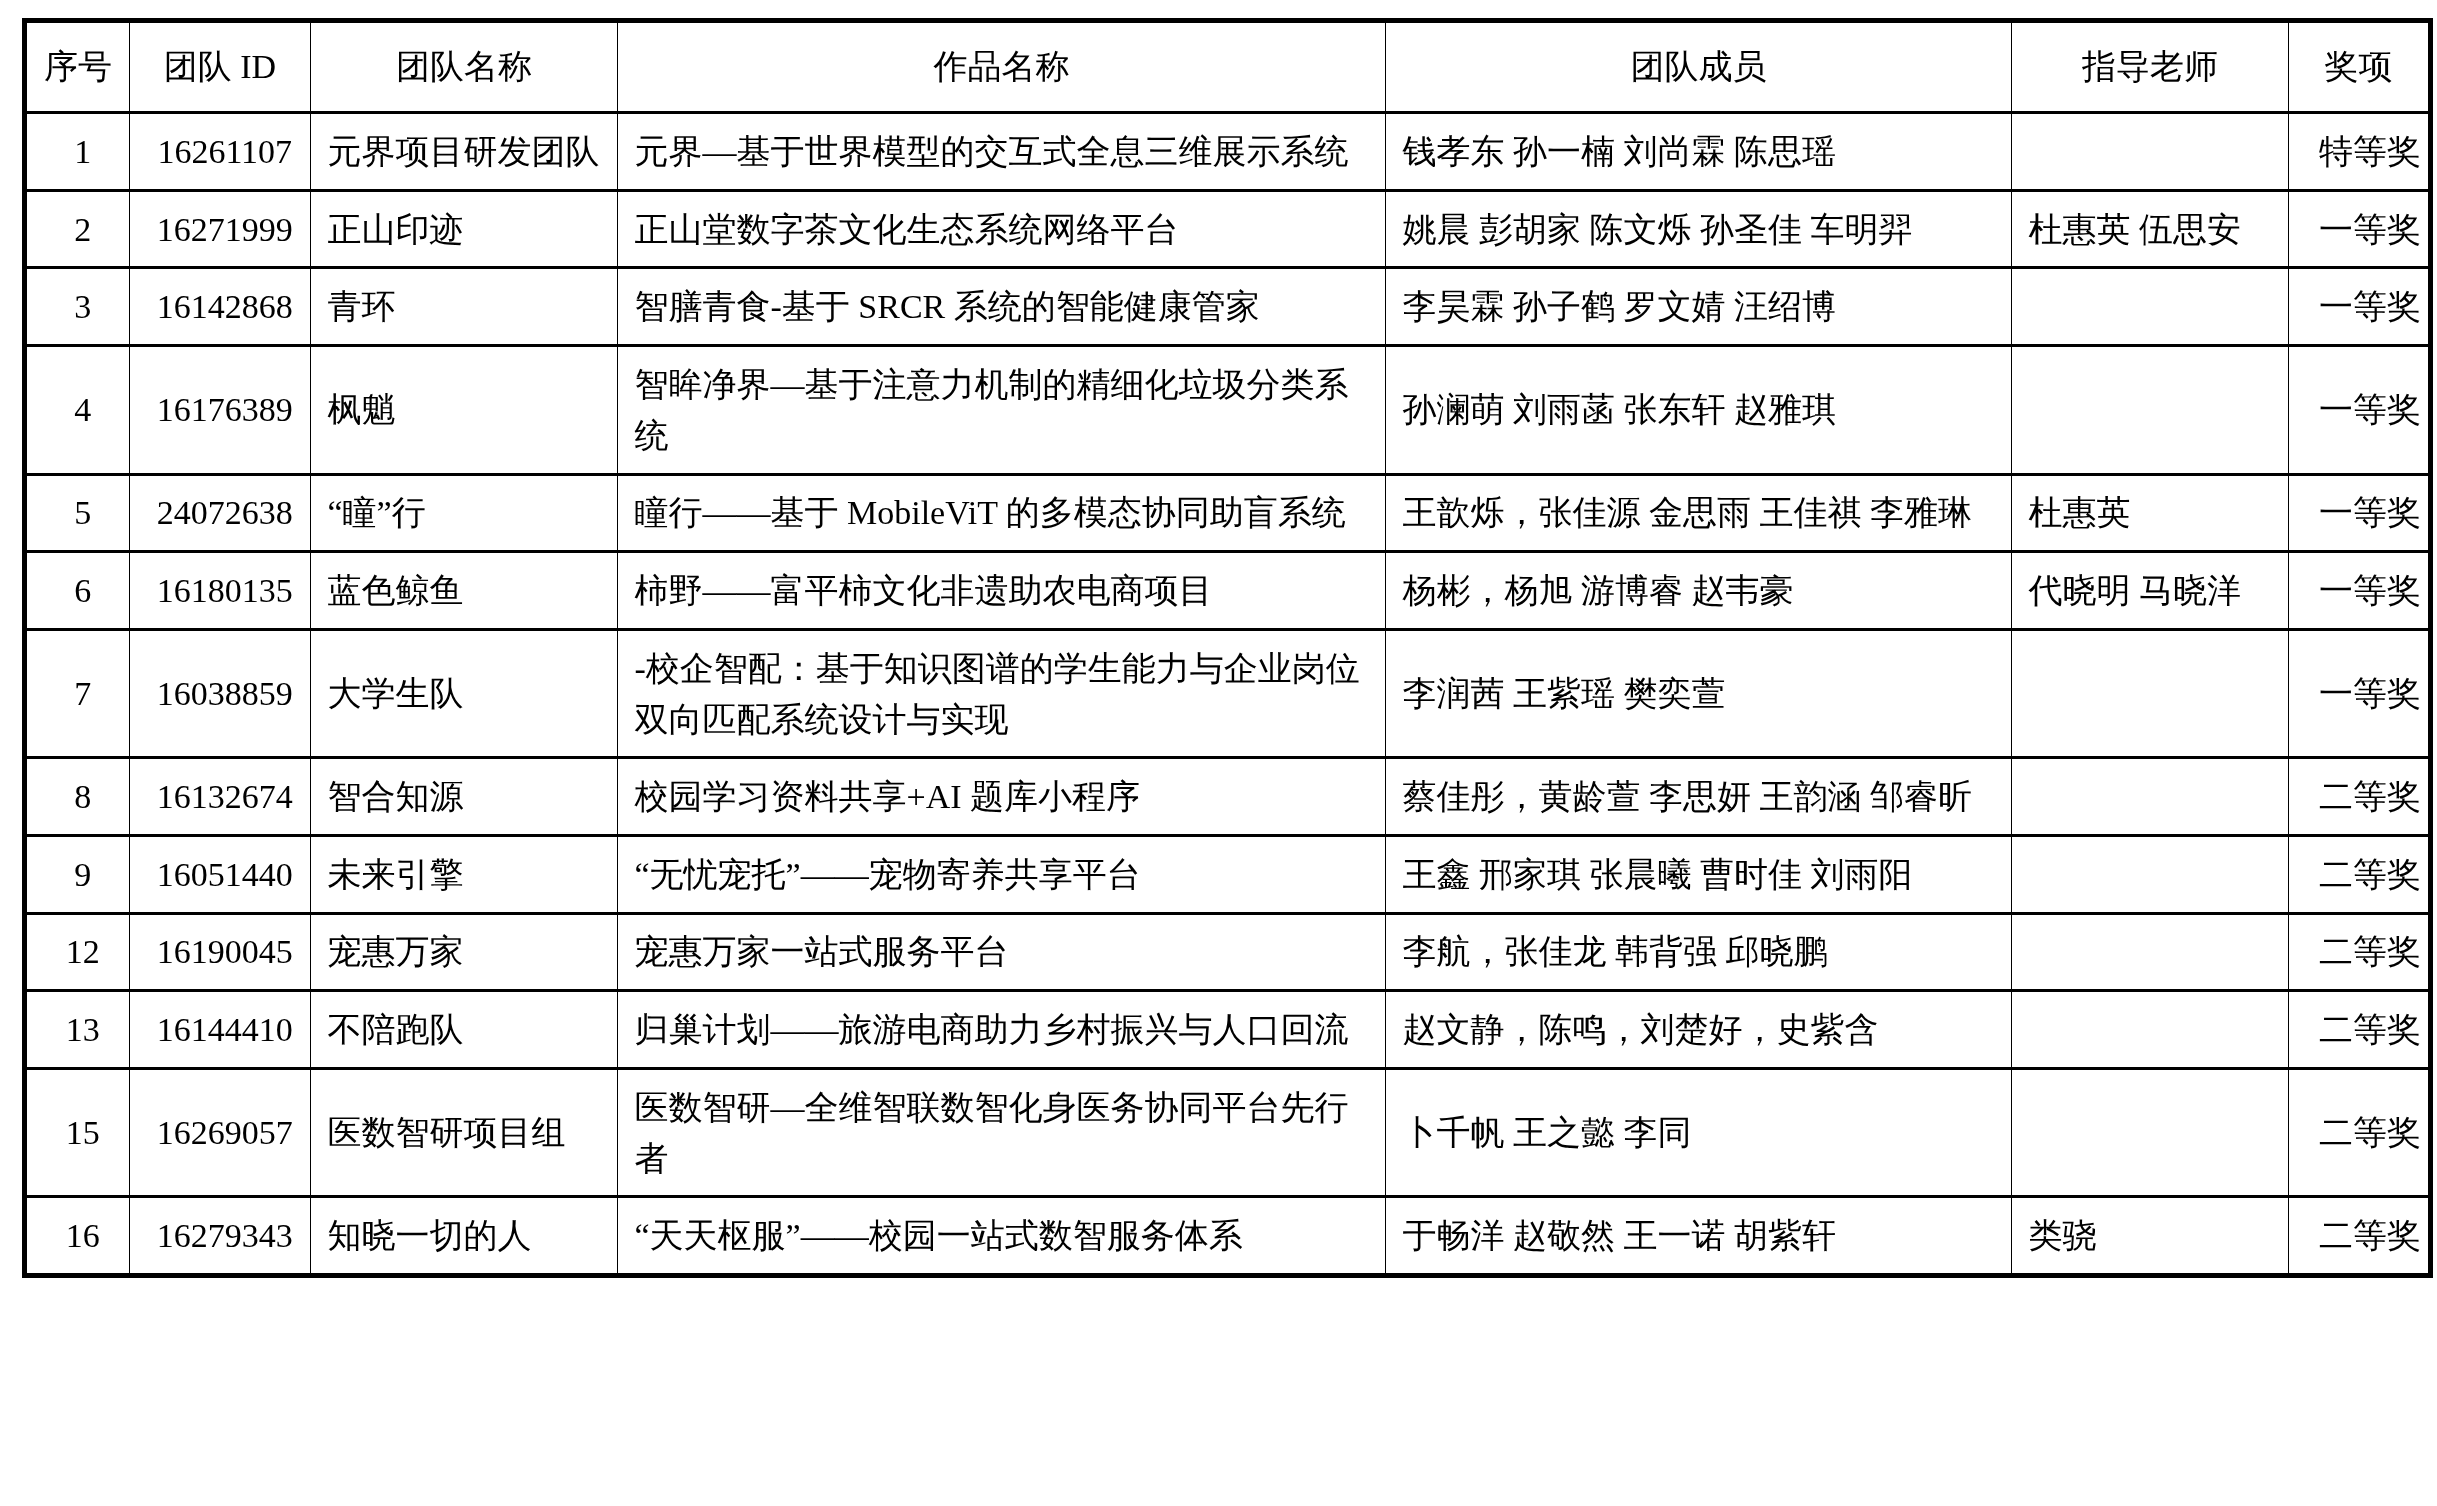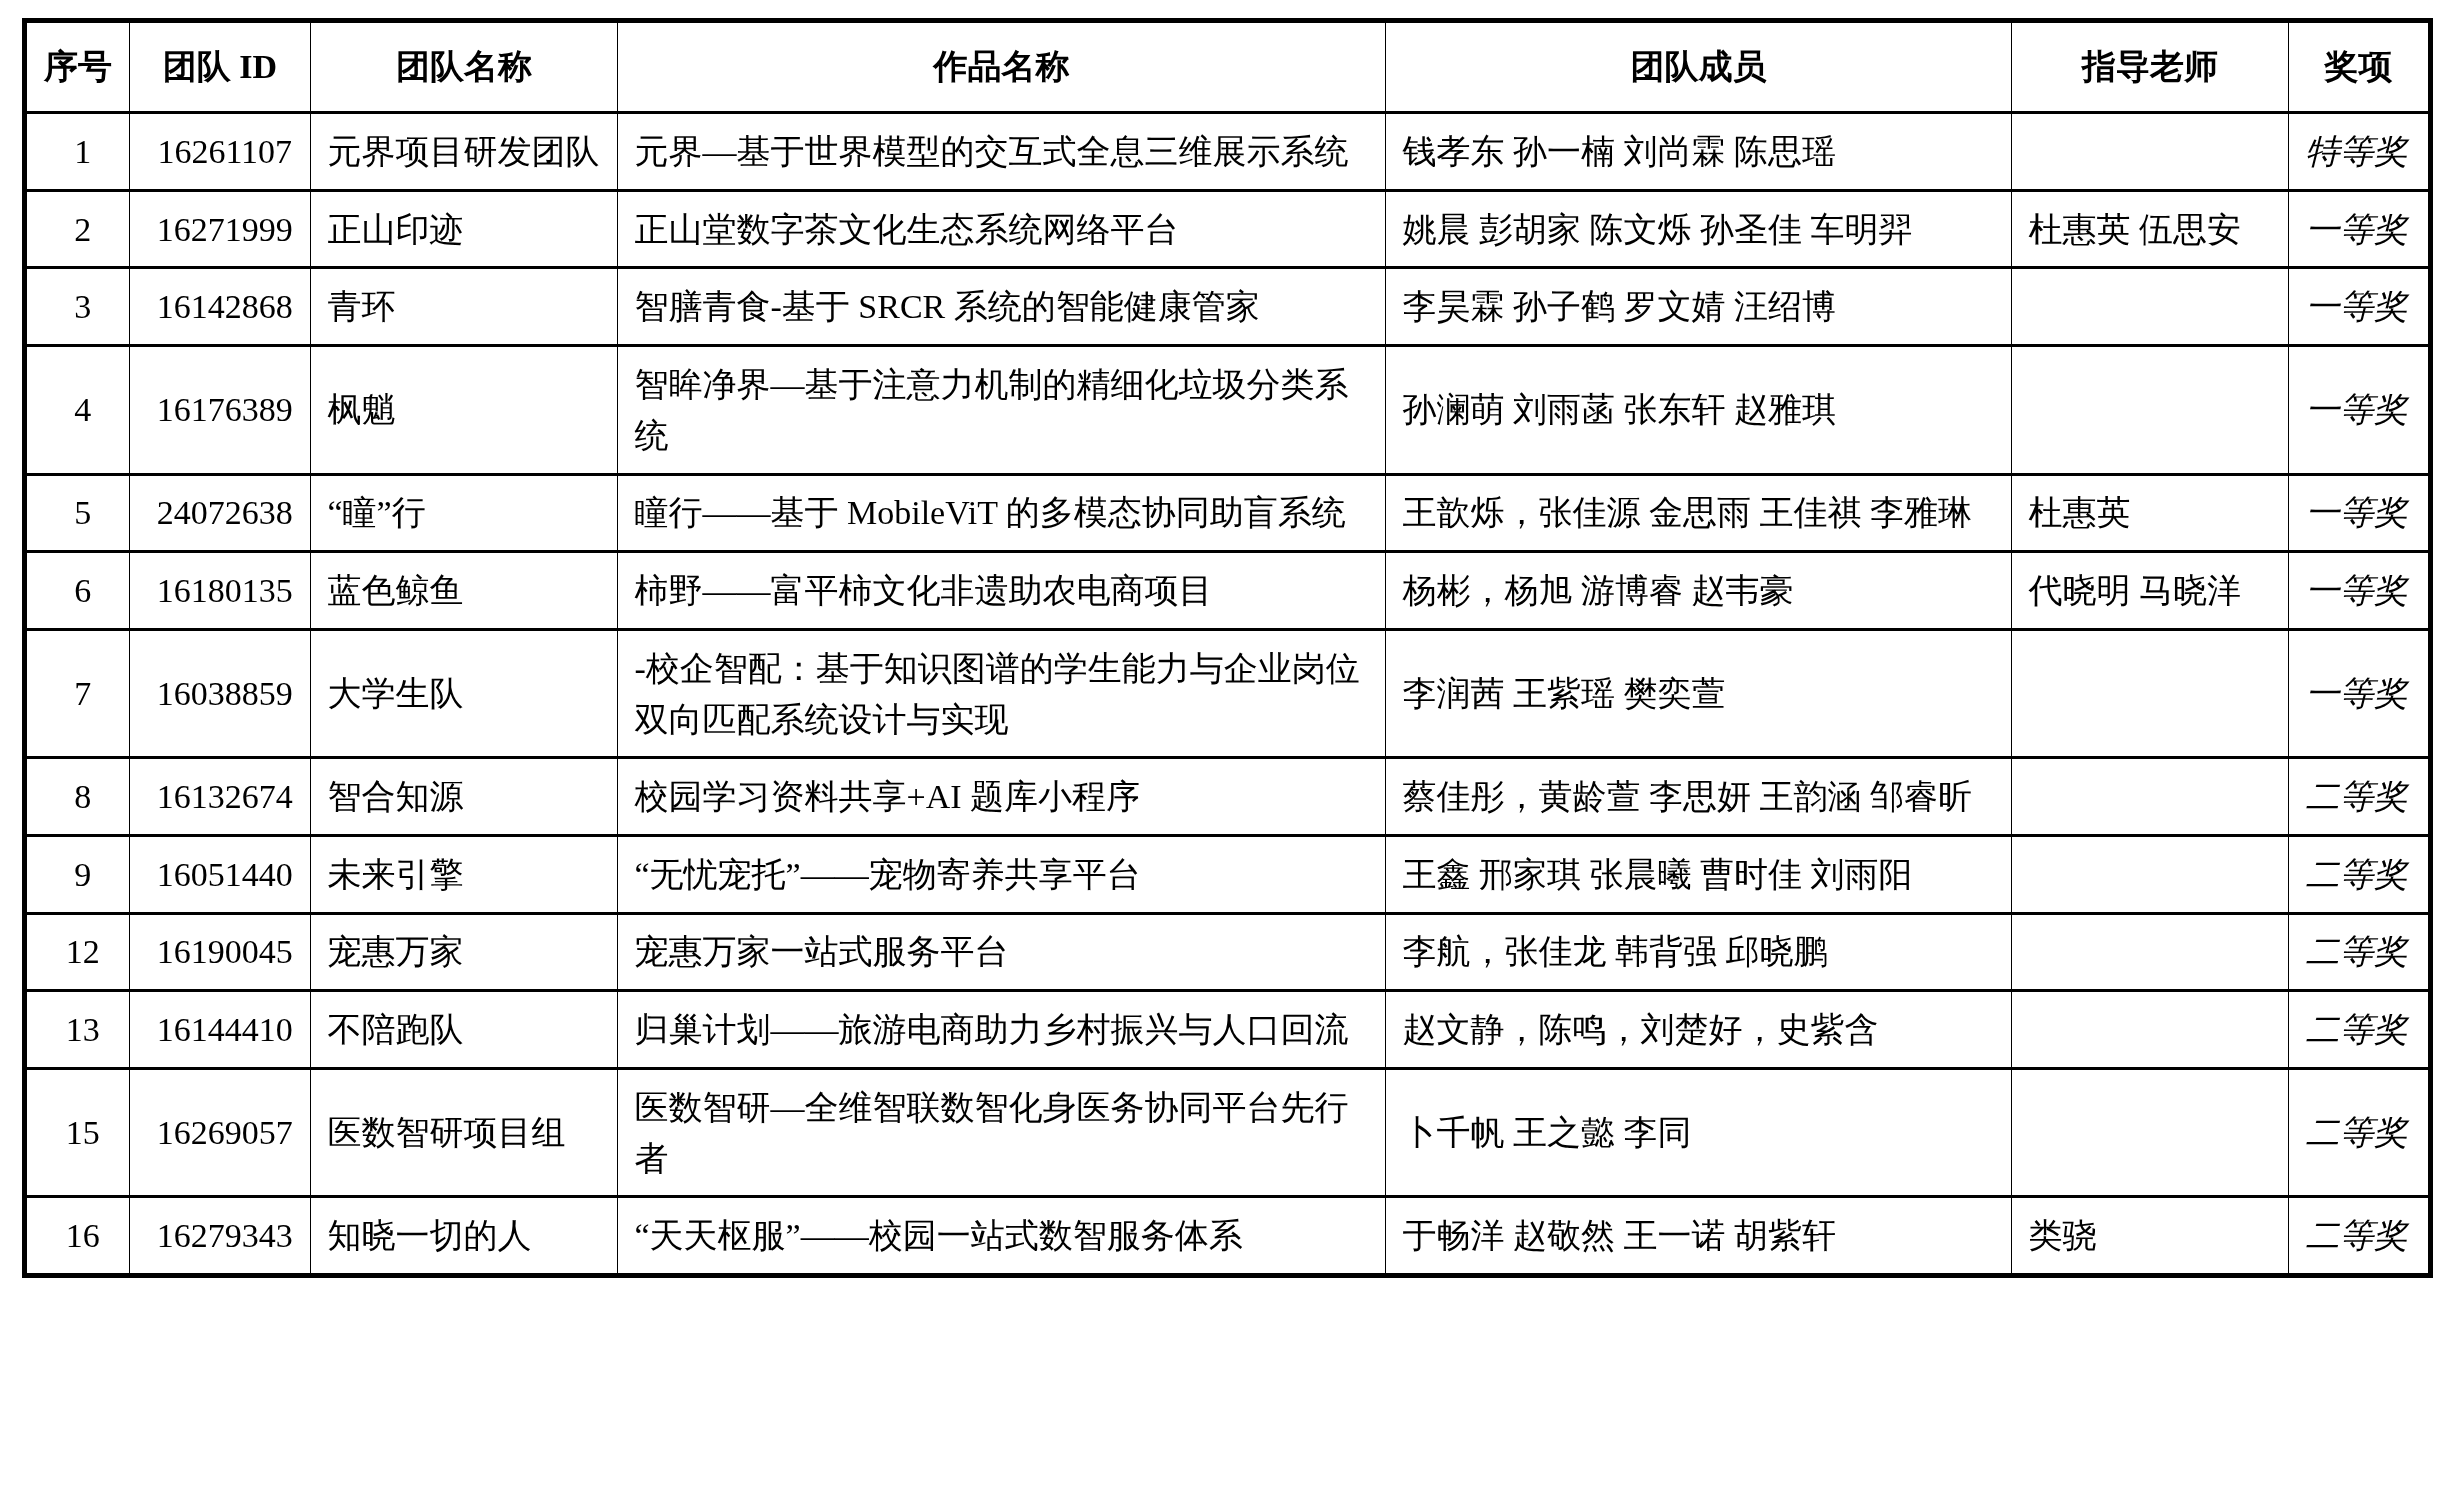--- a/index.html
+++ b/index.html
@@ -42,36 +42,35 @@
     font-size: 34px;
     line-height: 1.5;
     vertical-align: middle;
     padding: 11.8px 7px 11.8px 16.5px;
     word-wrap: break-word;
     overflow: hidden;
   }
   table.awards thead th {
     height: 65px;
     text-align: center;
-    font-weight: bold;
+    font-weight: normal;
     padding: 11.8px 4.7px;
   }
   td.c-no, td.c-id {
     text-align: center;
     padding-left: 4.7px;
     padding-right: 4.7px;
   }
   td.c-name, td.c-project, td.c-members, td.c-advisor {
     text-align: left;
   }
   td.c-award {
-    text-align: left;
+    text-align: right;
     padding-left: 11.8px;
     padding-right: 4.7px;
-    font-style: italic;
   }
 </style>
 </head>
 <body>
 
 <div class="page">
   <table class="awards">
     <colgroup>
       <col style="width:105px">
       <col style="width:181px">

